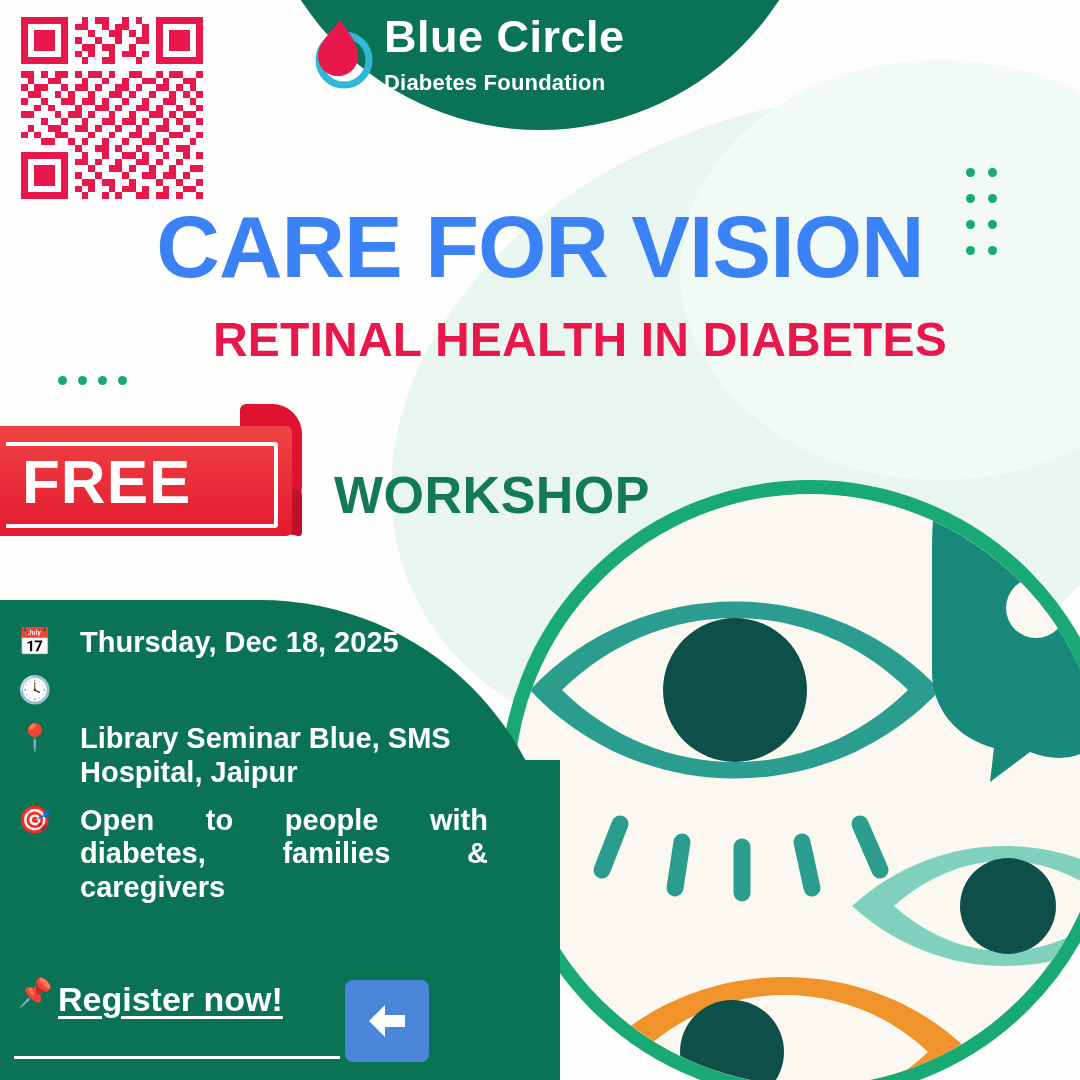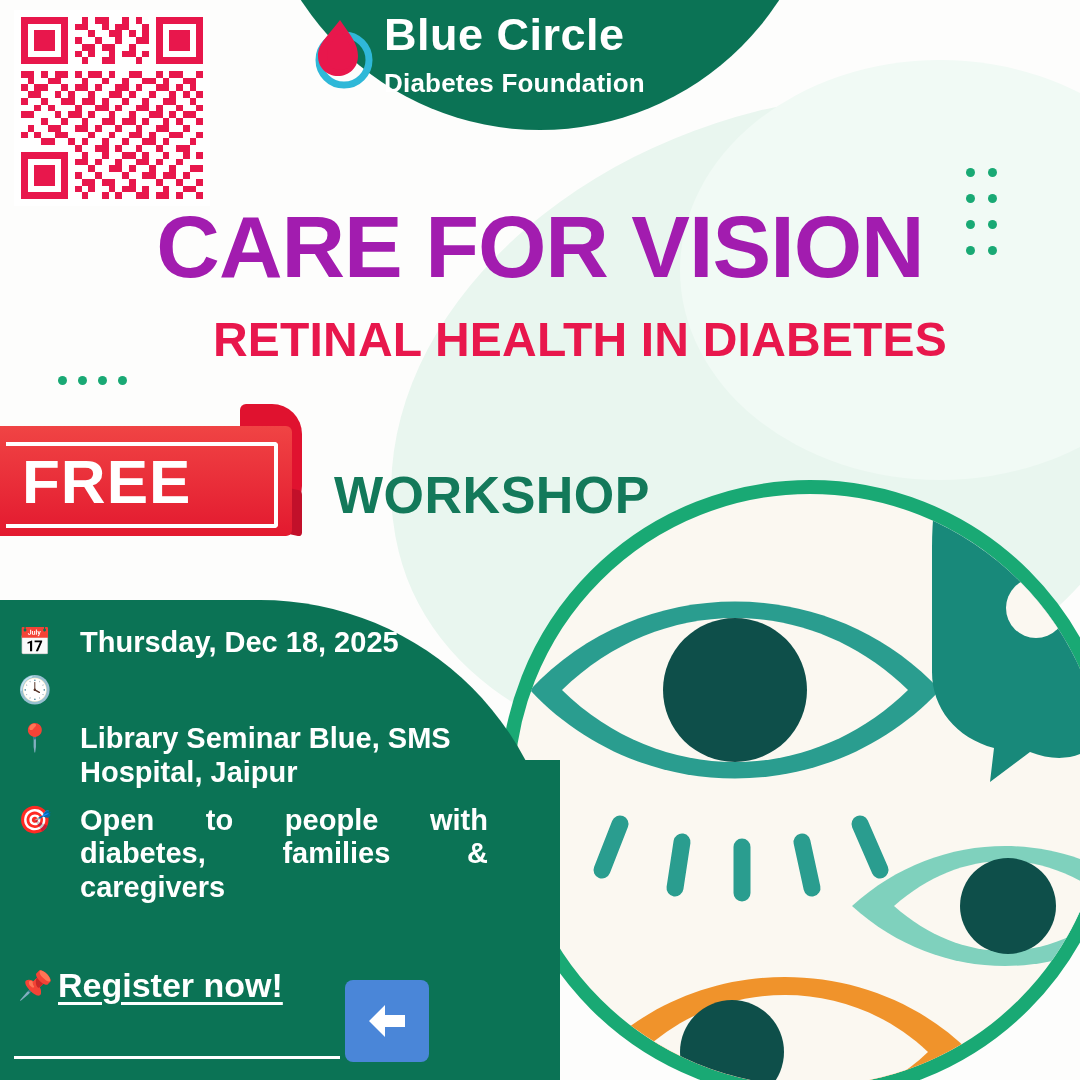--- a/index.html
+++ b/index.html
@@ -20,29 +20,29 @@
 
   
   .dome{position:absolute;left:255px;top:-200px;width:570px;height:330px;
     background:#0b7355;border-radius:0 0 290px 290px;}
 
   
   .logo{position:absolute;left:306px;top:6px;width:420px;height:96px;display:flex;align-items:center;}
   .logo-mark{position:relative;width:72px;height:76px;flex:0 0 72px;}
   .logo-text{margin-left:6px;color:#ffffff;line-height:1.02;}
   .logo-t1{font-size:45px;font-weight:700;letter-spacing:.5px;}
-  .logo-t2{font-size:26px;font-weight:700;letter-spacing:.2px;margin-top:12px;}
+  .logo-t2{font-size:22px;font-weight:700;letter-spacing:.2px;margin-top:12px;}
 
   
   .qr{position:absolute;left:14px;top:10px;width:196px;height:196px;background:#ffffff;}
   .qr svg{display:block;}
 
   
   .h1{position:absolute;left:0;top:196px;width:1080px;text-align:center;
-      font-size:88px;font-weight:800;color:#a21caf;letter-spacing:-1px;}
+      font-size:88px;font-weight:800;color:#3b82f6;letter-spacing:-1px;}
   .h2{position:absolute;left:0;top:312px;width:1080px;text-align:center;
       font-size:48px;font-weight:800;color:#e8174c;letter-spacing:.2px;padding-left:40px;}
 
   
   .ribbon-wrap{position:absolute;left:-8px;top:392px;width:330px;height:160px;}
   .rb-tail{position:absolute;left:248px;top:12px;width:62px;height:112px;background:#e0122f;
     border-radius:6px 30px 30px 6px;}
   .rb-tail2{position:absolute;left:246px;top:92px;width:64px;height:46px;background:#c2102a;
     transform:skewY(12deg);border-radius:4px;}
   .rb-main{position:absolute;left:0;top:34px;width:300px;height:110px;background:#ef3c3c;
@@ -63,21 +63,21 @@
   .panel2{position:absolute;left:-40px;top:760px;width:600px;height:360px;background:#0b7355;}
 
   
   .info{position:absolute;left:18px;top:626px;width:470px;color:#ffffff;}
   .row{display:flex;align-items:flex-start;margin-bottom:14px;}
   .row .ico{width:38px;flex:0 0 38px;font-size:27px;line-height:1.25;}
   .row .txt{font-size:29px;font-weight:600;line-height:1.17;margin-left:24px;}
   .row.justify .txt{text-align:justify;text-align-last:justify;}
   .register{position:absolute;left:18px;top:966px;width:470px;color:#ffffff;display:flex;align-items:center;}
   .register .ico{width:40px;flex:0 0 40px;font-size:28px;}
-  .register .txt{font-size:34px;font-weight:700;text-decoration:underline;text-underline-offset:5px;}
+  .register .txt{font-size:34px;font-weight:700;text-decoration:underline;text-underline-offset:5px;margin-top:14px;}
   .hr{position:absolute;left:14px;top:1056px;width:326px;height:3px;background:#ffffff;}
 
   
   .backbtn{position:absolute;left:345px;top:980px;width:84px;height:82px;background:#4a86d8;
     border-radius:8px;display:flex;align-items:center;justify-content:center;}
   .backbtn svg{display:block;}
 
   
   .art{position:absolute;left:470px;top:452px;width:640px;height:640px;}
   .artcircle{position:absolute;left:30px;top:28px;width:620px;height:620px;border-radius:50%;

